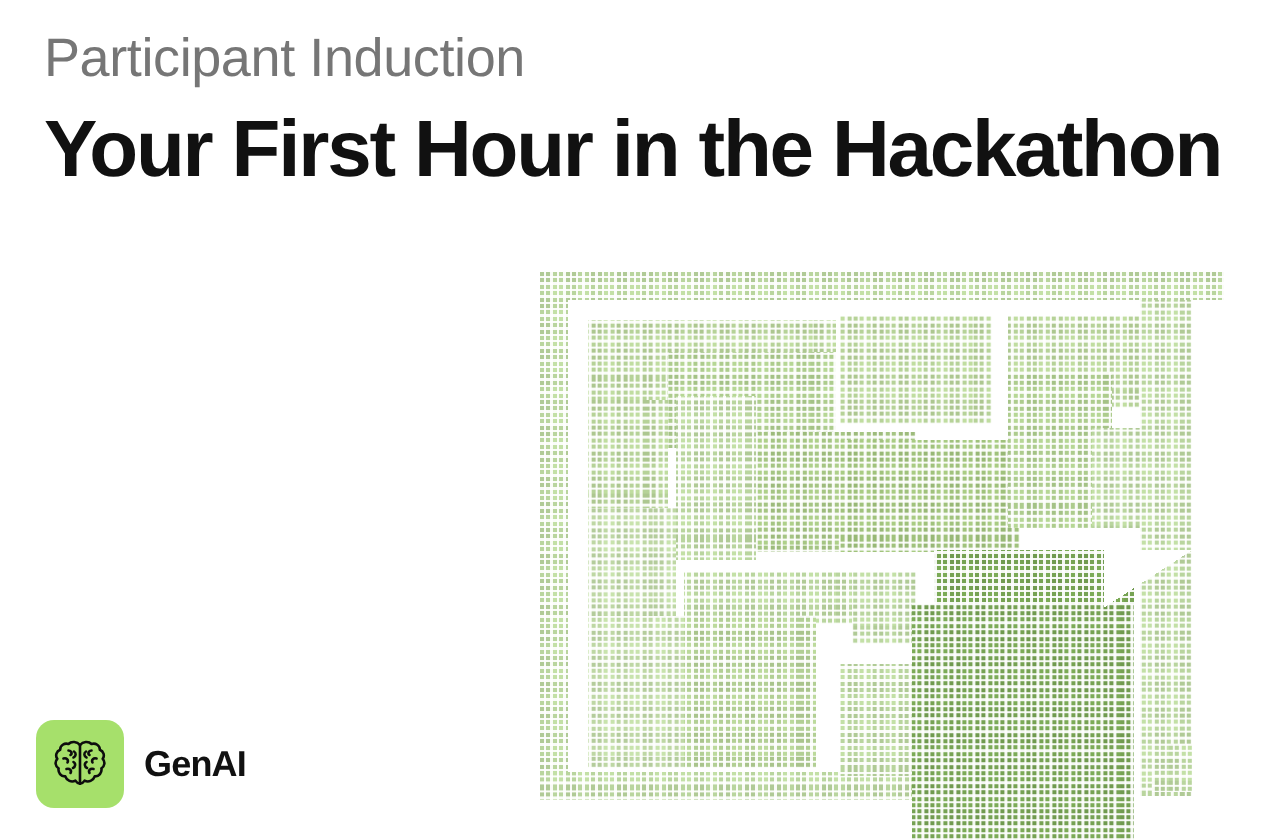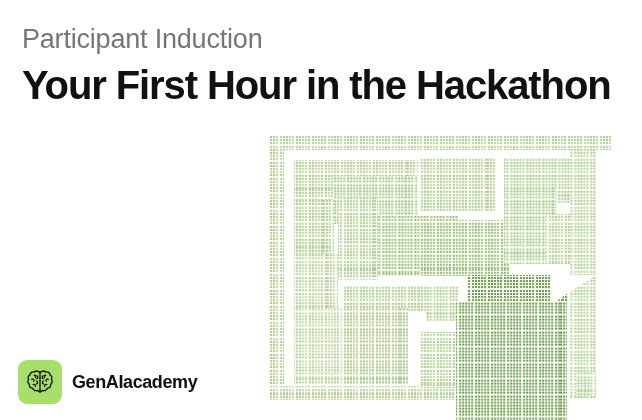--- a/index.html
+++ b/index.html
@@ -19,21 +19,21 @@
     position: absolute;
     inset: 0;
     background: #ffffff;
     overflow: hidden;
   }
 
   
   .header {
     position: absolute;
     left: 22px;
-    top: 22px;
+    top: 12px;
     width: 610px;
   }
   .eyebrow {
     font-size: 27px;
     line-height: 34px;
     font-weight: 400;
     color: #767676;
     letter-spacing: -0.2px;
     white-space: nowrap;
   }
@@ -236,17 +236,16 @@
           <path d="M41.5 12.5 C38.5 12.5 37.5 15.5 39.5 17"></path>
           <path d="M46.5 20.5 C43.5 19.5 41.2 22 42.5 24.5"></path>
           <path d="M43.5 31 C40.5 30 38 32.5 39.5 35"></path>
           <path d="M36 13.5 C33.5 15 34 18.5 36.5 19.5"></path>
           <path d="M36.5 24 C34 25.5 34.5 29 37 30"></path>
         </svg>
       </span>
     </div>
     <div class="logo-type">
       <div class="logo-line">GenAI</div>
-      <div class="logo-line">academy</div>
     </div>
   </div>
 
 </div>
 
 </body></html>

